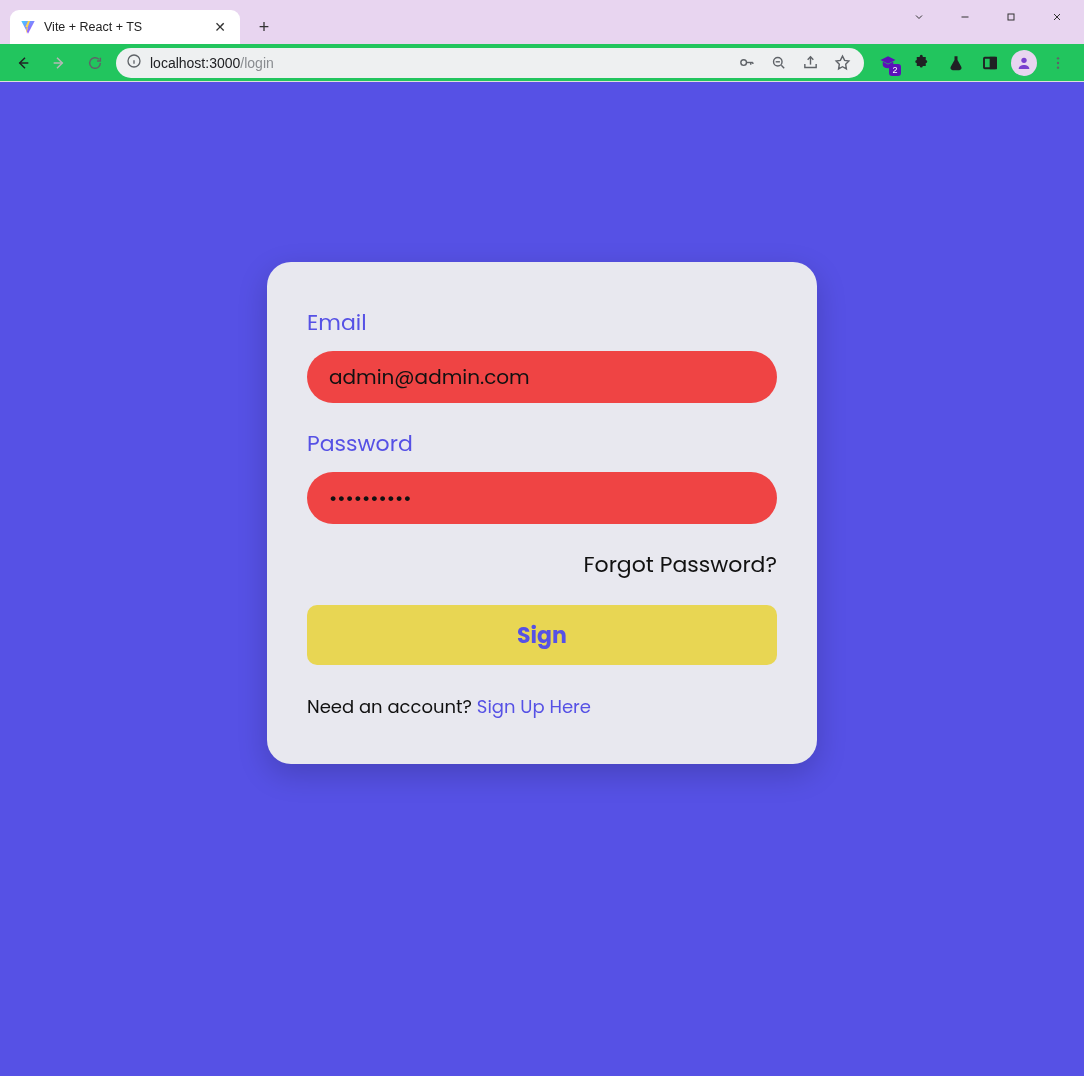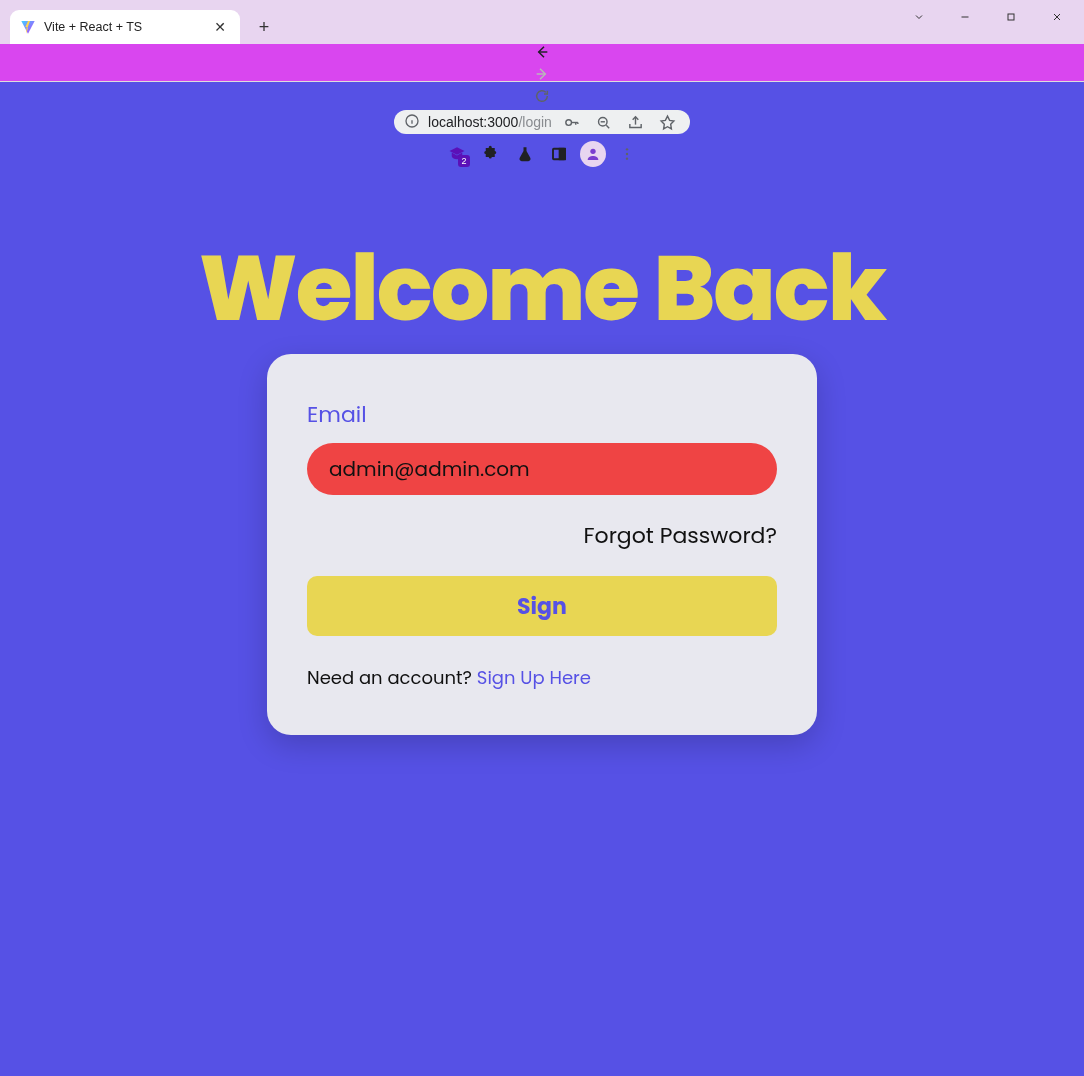--- a/index.html
+++ b/index.html
@@ -25,23 +25,22 @@
   .tab .tab-close { font-size: 14px; color:#333; padding:2px 4px; border-radius:4px; cursor:pointer; }
   .new-tab-btn {
     width: 28px; height: 28px; margin: 0 0 3px 10px; border-radius: 50%;
     display:flex; align-items:center; justify-content:center; font-size:18px; color:#333; cursor:pointer;
   }
   .window-controls { display:flex; align-items:center; height: 100%; padding-right:4px; padding-bottom:10px;}
   .window-controls .wc { width:46px; height:30px; display:flex; align-items:center; justify-content:center; font-size:14px; color:#222; cursor:pointer; }
   .window-controls .wc.caret svg, .window-controls .wc svg { width:12px; height:12px; }
 
   .toolbar {
-    background:#d946ef; height:38px; display:flex; align-items:center; padding:0 8px; gap:6px;
+    background:#22c55e; height:38px; display:flex; align-items:center; padding:0 8px; gap:6px;
     border-bottom:1px solid #ddd;
-    flex-direction:column;
   }
   .nav-btn {
     width:30px; height:30px; display:flex; align-items:center; justify-content:center;
     border-radius:50%; color:#555; cursor:pointer;
   }
   .nav-btn.disabled { color:#b8b8b8; }
   .nav-btn svg { width:16px; height:16px; }
   .omnibox {
     flex:1; height:30px; background:#eef0f1; border-radius:15px; display:flex; align-items:center;
     padding:0 10px; gap:8px; font-size:14px; color:#5f6368;
@@ -250,29 +249,32 @@
             <circle cx="12" cy="12" r="1.8"></circle>
             <circle cx="12" cy="19" r="1.8"></circle>
           </svg>
       </div>
     </div>
   </div>
 </div>
 
 <div class="viewport">
   <div class="hero">
-    <h1>Welcome Back</h1>
   </div>
 
   <div class="card">
     <div class="field-group">
       <label class="field-label">Email</label>
       <input type="text" class="text-input" value="admin@admin.com" style="">
     </div>
 
+    <div class="field-group">
+      <label class="field-label">Password</label>
+      <input type="text" class="text-input" value="••••••••••" style="">
+    </div>
 
     <div class="forgot-row">
       <a class="forgot-link">Forgot Password?</a>
     </div>
 
     <button class="login-btn">Sign</button>
 
     <div class="signup-row">
       <span>Need an account? </span><a class="signup-link">Sign Up Here</a>
     </div>

